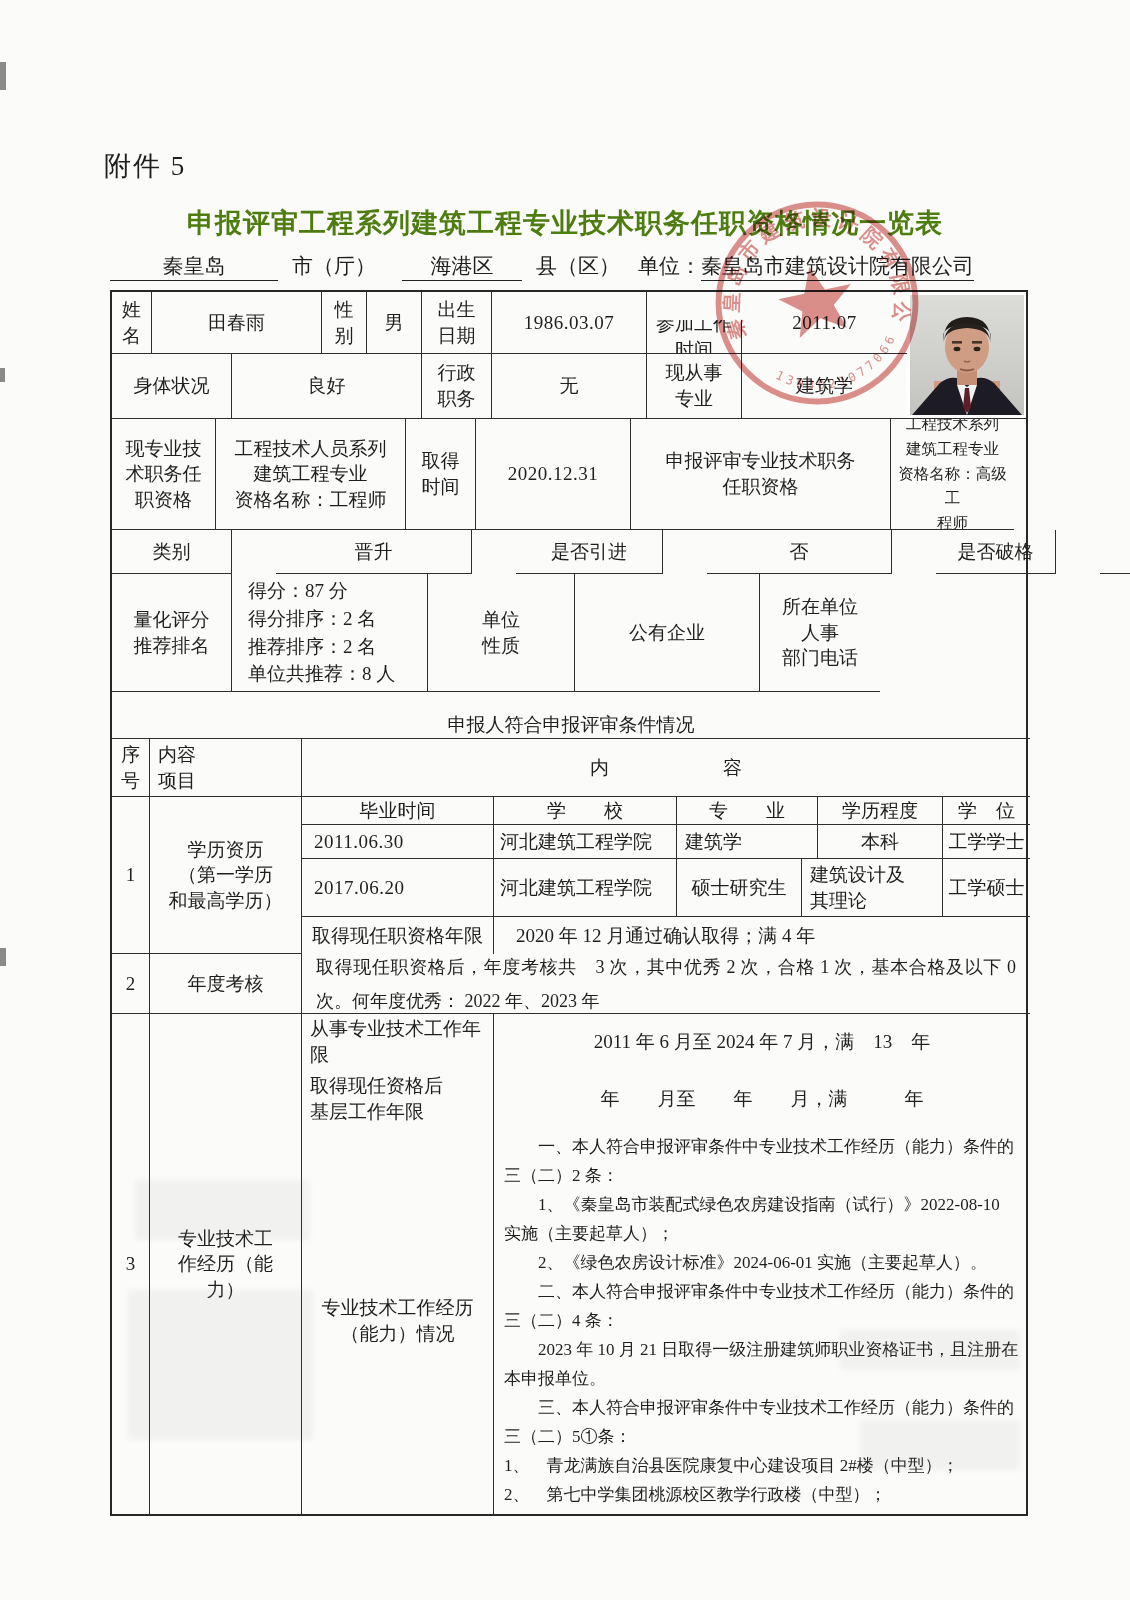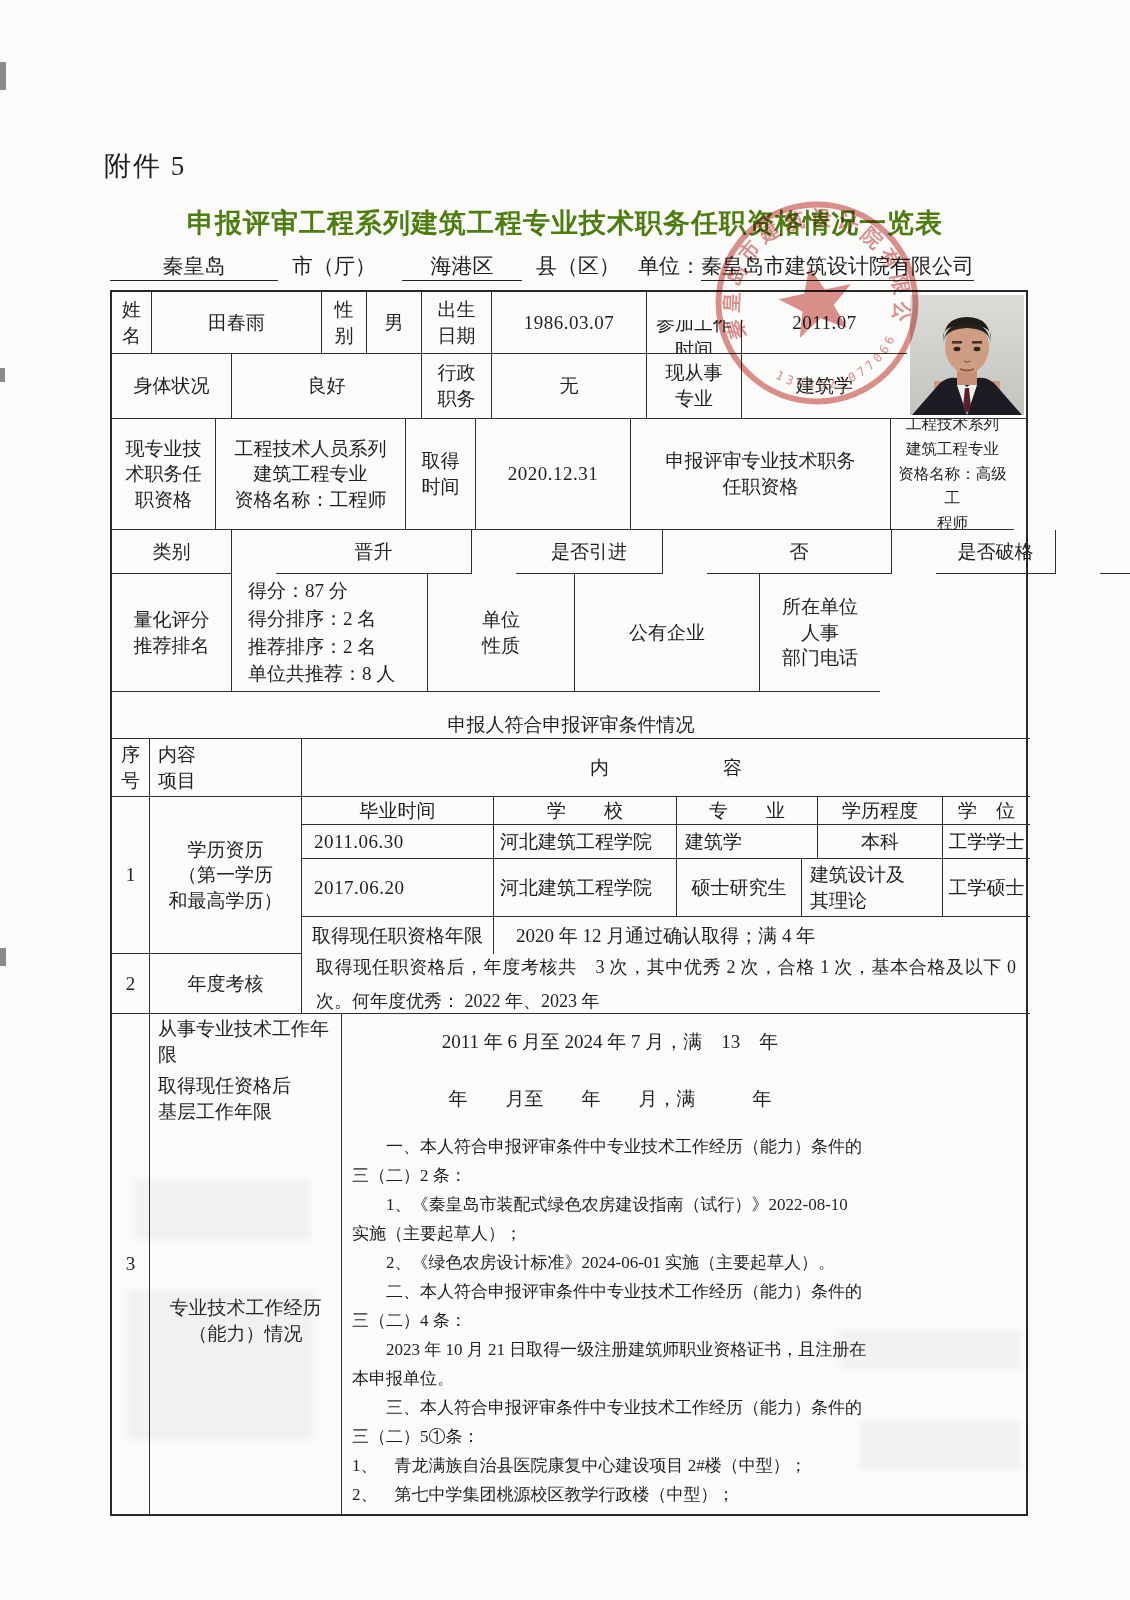--- a/index.html
+++ b/index.html
@@ -220,20 +220,23 @@
     </div>
 
     <div class="row" style="height:60px;">
       <div class="c" style="width:38px;">2</div>
       <div class="c" style="width:152px;">年度考核</div>
       <div class="c lft partext" style="width:728px;">取得现任职资格后，年度考核共　3 次，其中优秀 2 次，合格 1 次，基本合格及以下 0 次。何年度优秀： 2022 年、2023 年</div>
     </div>
 
     <div class="row nb" style="height:500px;">
       <div class="c" style="width:38px;border-bottom:none;">3</div>
+      <div class="c ml" style="width:152px;border-bottom:none;">专业技术工
+作经历（能
+力）</div>
       <div class="colgrp" style="width:728px;">
         <div class="row" style="height:56px;">
           <div class="c lft" style="width:192px;padding:2px 8px;text-align:left;">从事专业技术工作年限</div>
           <div class="c" style="width:536px;">2011 年 6 月至 2024 年 7 月，满　13　年</div>
         </div>
         <div class="row" style="height:57px;">
           <div class="c ml lft" style="width:192px;padding-left:8px;">取得现任资格后
 基层工作年限</div>
           <div class="c" style="width:536px;">年　　月至　　年　　月，满　　　年</div>
         </div>

